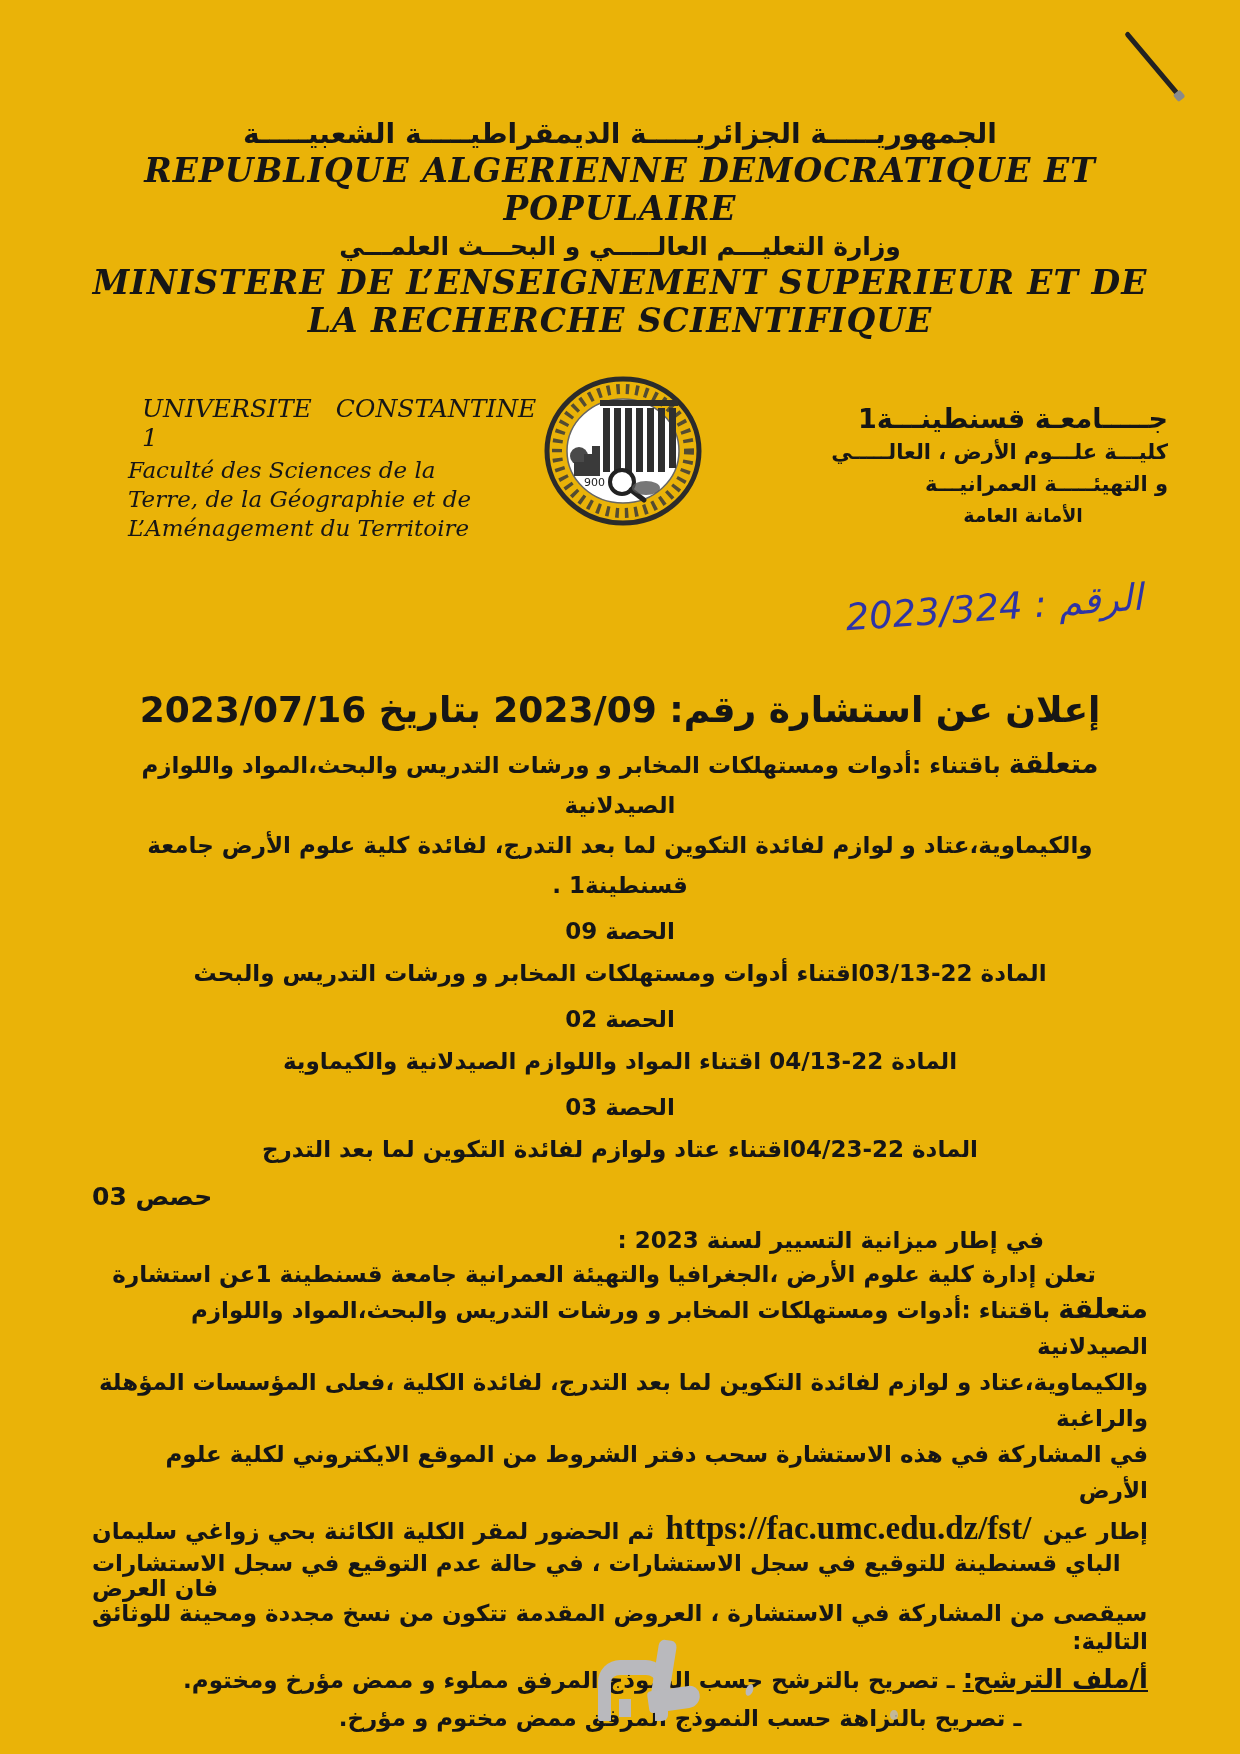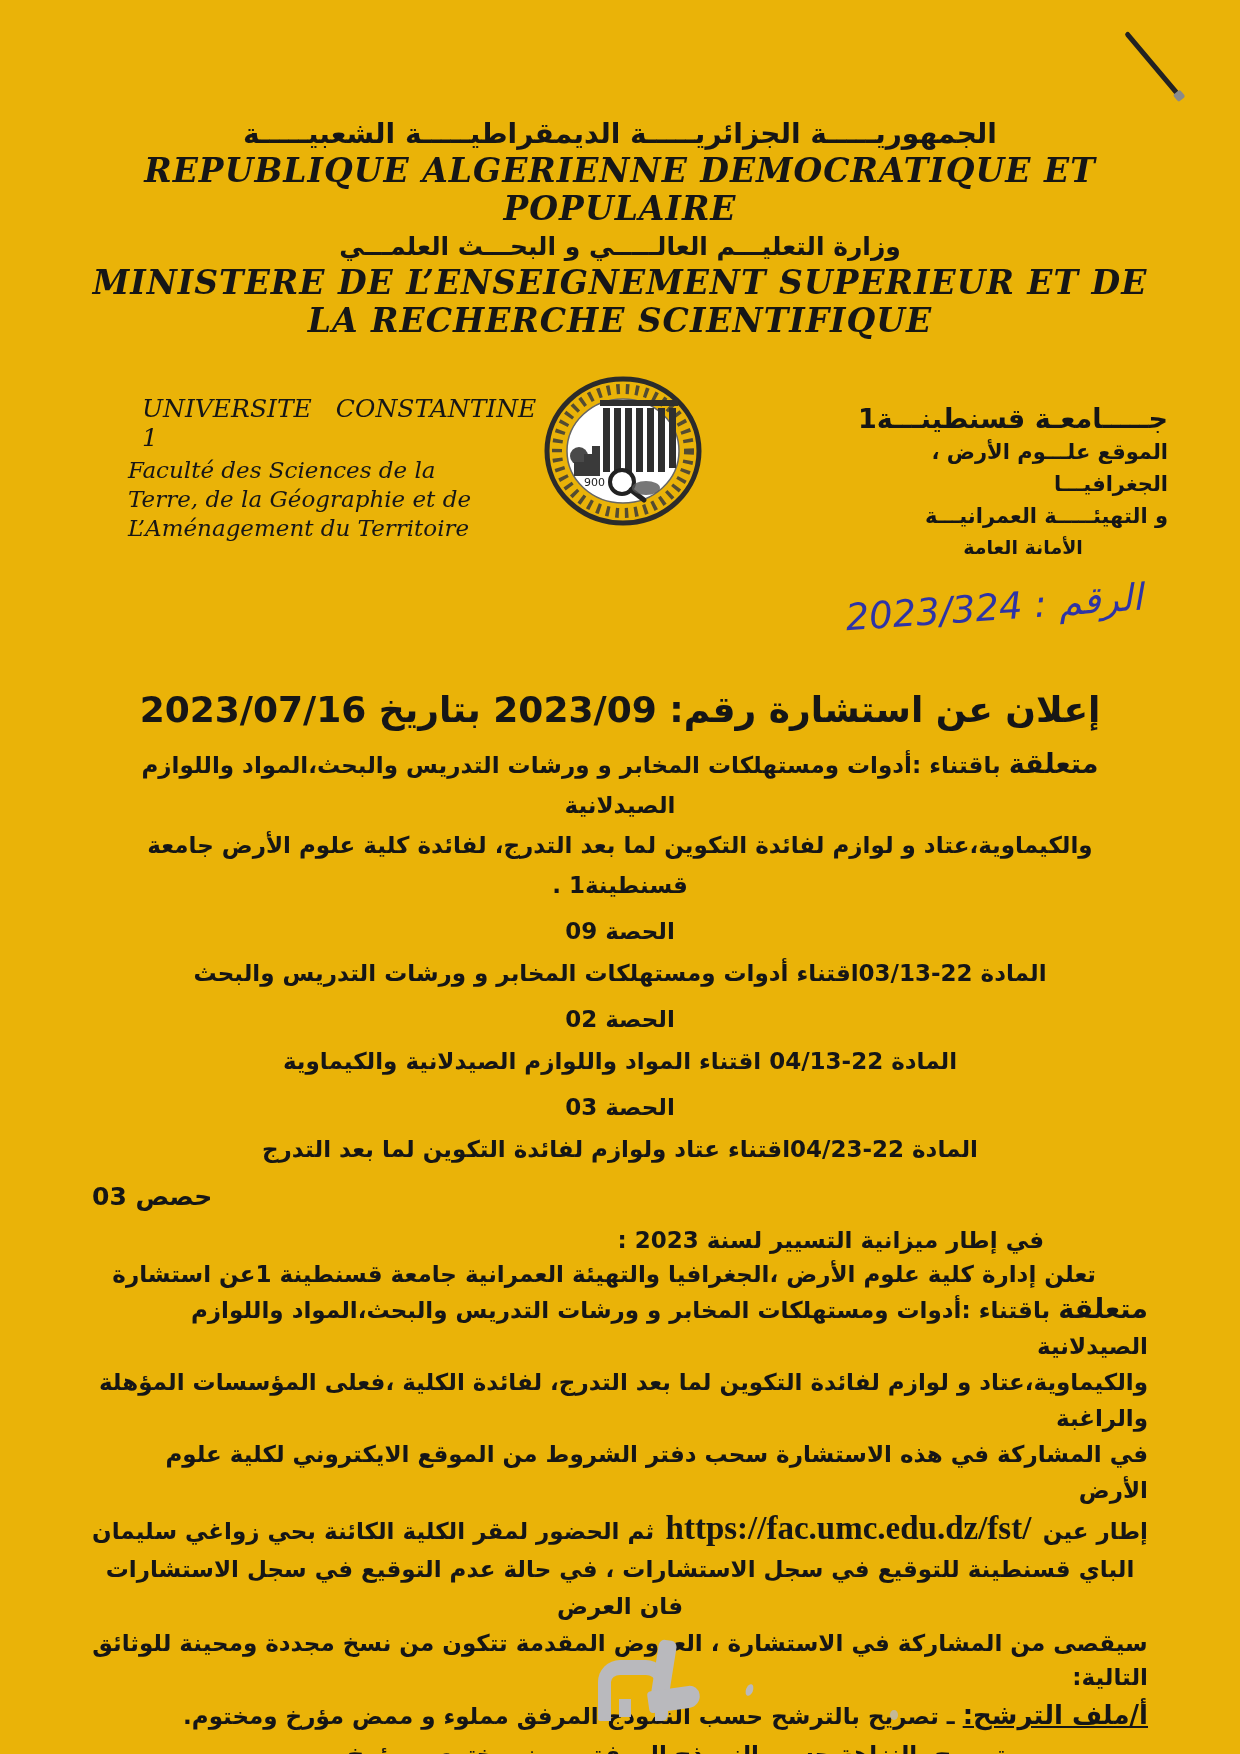--- a/index.html
+++ b/index.html
@@ -55,21 +55,21 @@
   .lots-total { line-height: 40px; margin-top: 8px; direction: ltr; font-size: 25px; }
   .budget { text-align: right; line-height: 34px; margin-top: 6px; padding-left: 0; padding-right: 104px; }
   .announce { text-align: right; line-height: 34px; padding-right: 52px; }
   .subj2a { text-align: right; line-height: 36px; }
   .subj2b { text-align: right; line-height: 36px; }
   .participate { text-align: right; line-height: 36px; }
   .url-line { display: flex; direction: ltr; justify-content: space-between;
               align-items: baseline; line-height: 40px; }
   .url-line .seg-ar { direction: rtl; font-size: 23px; font-weight: bold; }
   .url-txt { font-family: "Liberation Serif", serif; font-weight: bold; font-size: 33px; }
-  .reg { text-align: center; line-height: 37px; }
+  .reg { text-align: left; line-height: 25px; }
   .reg3 { text-align: right; line-height: 30px; }
   .dossier1 { text-align: right; line-height: 42px; margin-top: 2px; }
   .dossier-head { font-size: 26px; font-weight: bold; text-decoration: underline; }
   .item2 { text-align: center; line-height: 34px; padding-left: 120px; }
 
   
   .pen-line { position: absolute; left: 1128px; top: 31px; width: 80px; height: 5px;
               background: #222; border-radius: 3px;
               transform: rotate(50deg); transform-origin: 0 0; }
   .pen-line::after { content:""; position:absolute; right:-7px; top:-2px;
@@ -137,21 +137,21 @@
         <path d="M32 100 L32 86 L42 86 L42 78 L50 78 L50 70 L58 70 L58 100 Z" fill="#3a3a3a"></path>
         <text x="42" y="110" font-size="11" fill="#1e1e1e" font-family="DejaVu Sans, sans-serif">900</text>
         <circle cx="80" cy="106" r="12" fill="none" stroke="#222" stroke-width="4"></circle>
         <line x1="89" y1="114" x2="102" y2="124" stroke="#222" stroke-width="5" stroke-linecap="round"></line>
         <ellipse cx="104" cy="112" rx="14" ry="7" fill="#555" opacity="0.8"></ellipse>
       </svg>
     </div>
 
     <div class="org-right" lang="ar">
       <div class="or1">جـــــامعـة قسنطينـــة1</div>
-      <div class="or2">الموقع علـــوم الأرض ، الجغرافيـــا</div>
+      <div class="or2">كليـــة علـــوم الأرض ، العالـــــي</div>
       <div class="or3">و التهيئـــــة العمرانيـــة</div>
       <div class="or4">الأمانة العامة</div>
     </div>
 
     <div class="handwriting" lang="ar">الرقم : 2023/324</div>
   </section>
 
   <main>
     <h1 class="title" lang="ar">إعلان عن استشارة رقم: 2023/09 بتاريخ 2023/07/16</h1>
 

